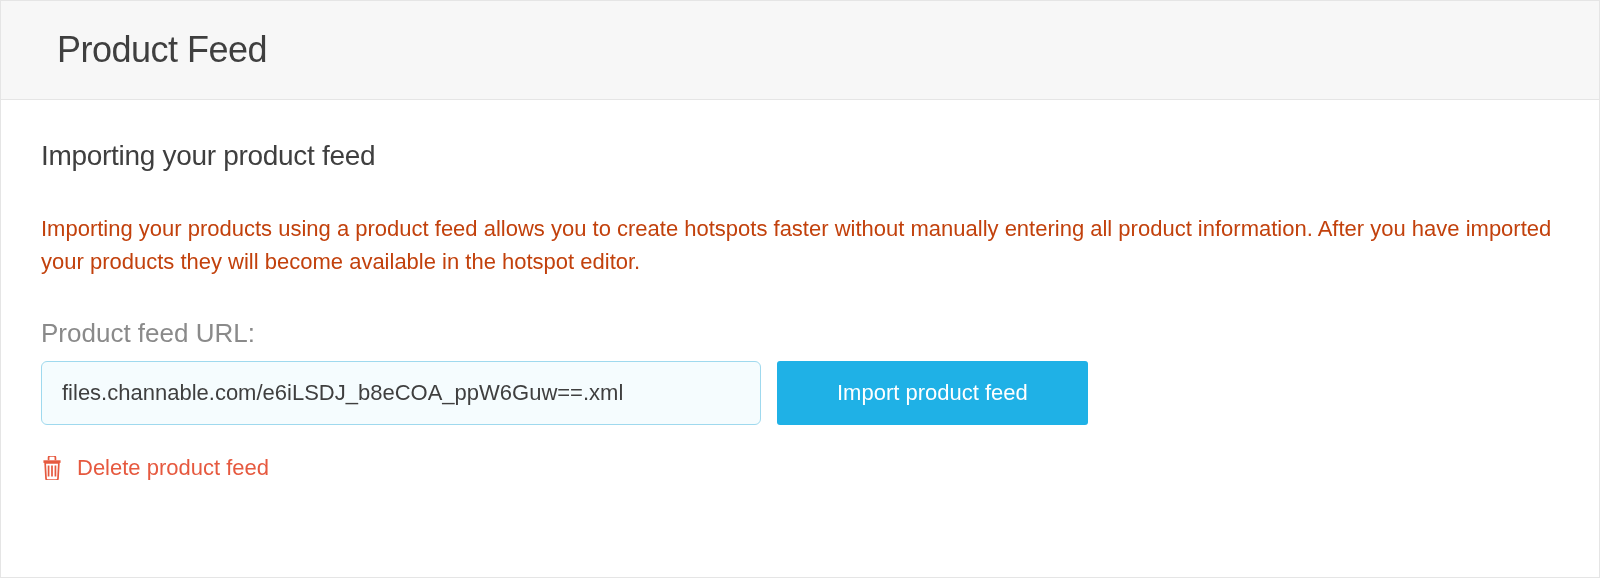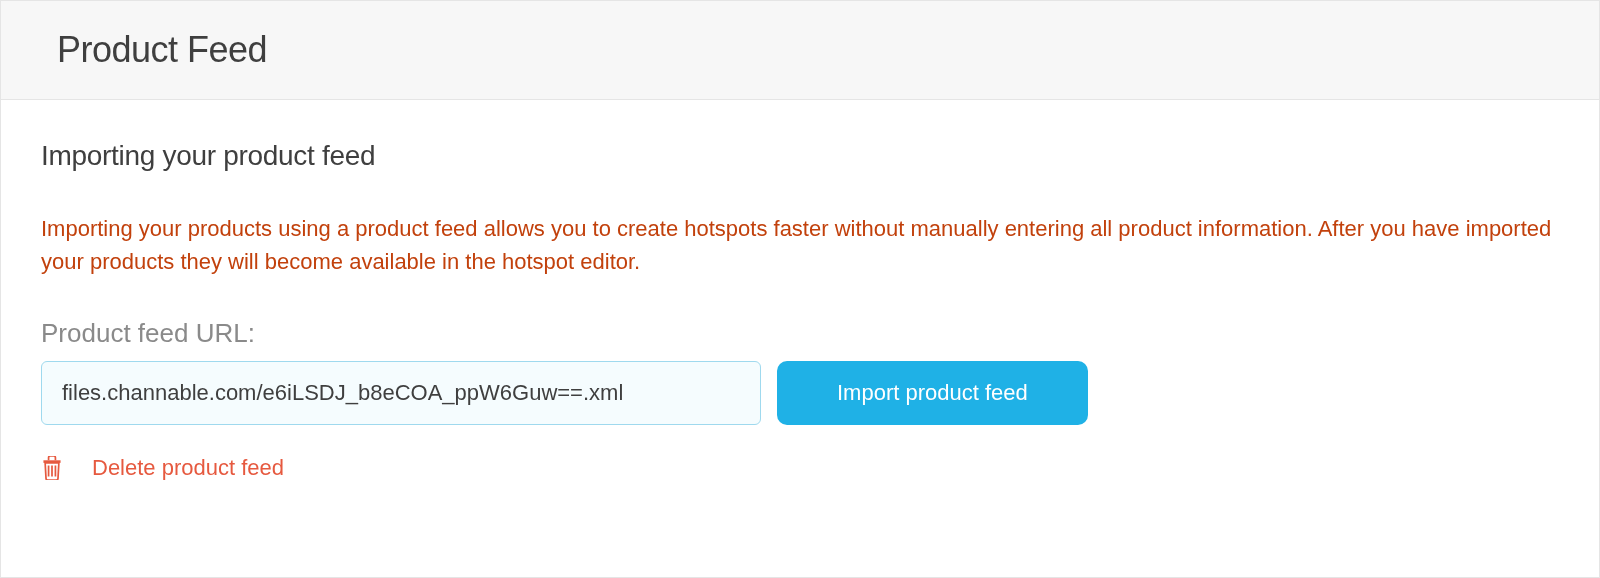--- a/index.html
+++ b/index.html
@@ -69,28 +69,28 @@
       background: #f5fcfe;
       outline: none;
       font-family: inherit;
     }
     .import-button {
       padding: 0 60px;
       font-size: 22px;
       color: #ffffff;
       background: #1fb1e6;
       border: none;
-      border-radius: 10px;
+      border-radius: 3px;
       cursor: pointer;
       font-family: inherit;
     }
     .delete-row {
       display: flex;
       align-items: center;
-      gap: 29px;
+      gap: 14px;
       cursor: pointer;
     }
     .trash-icon {
       width: 22px;
       height: 24px;
       flex-shrink: 0;
     }
     .trash-icon svg {
       width: 100%;
       height: 100%;

